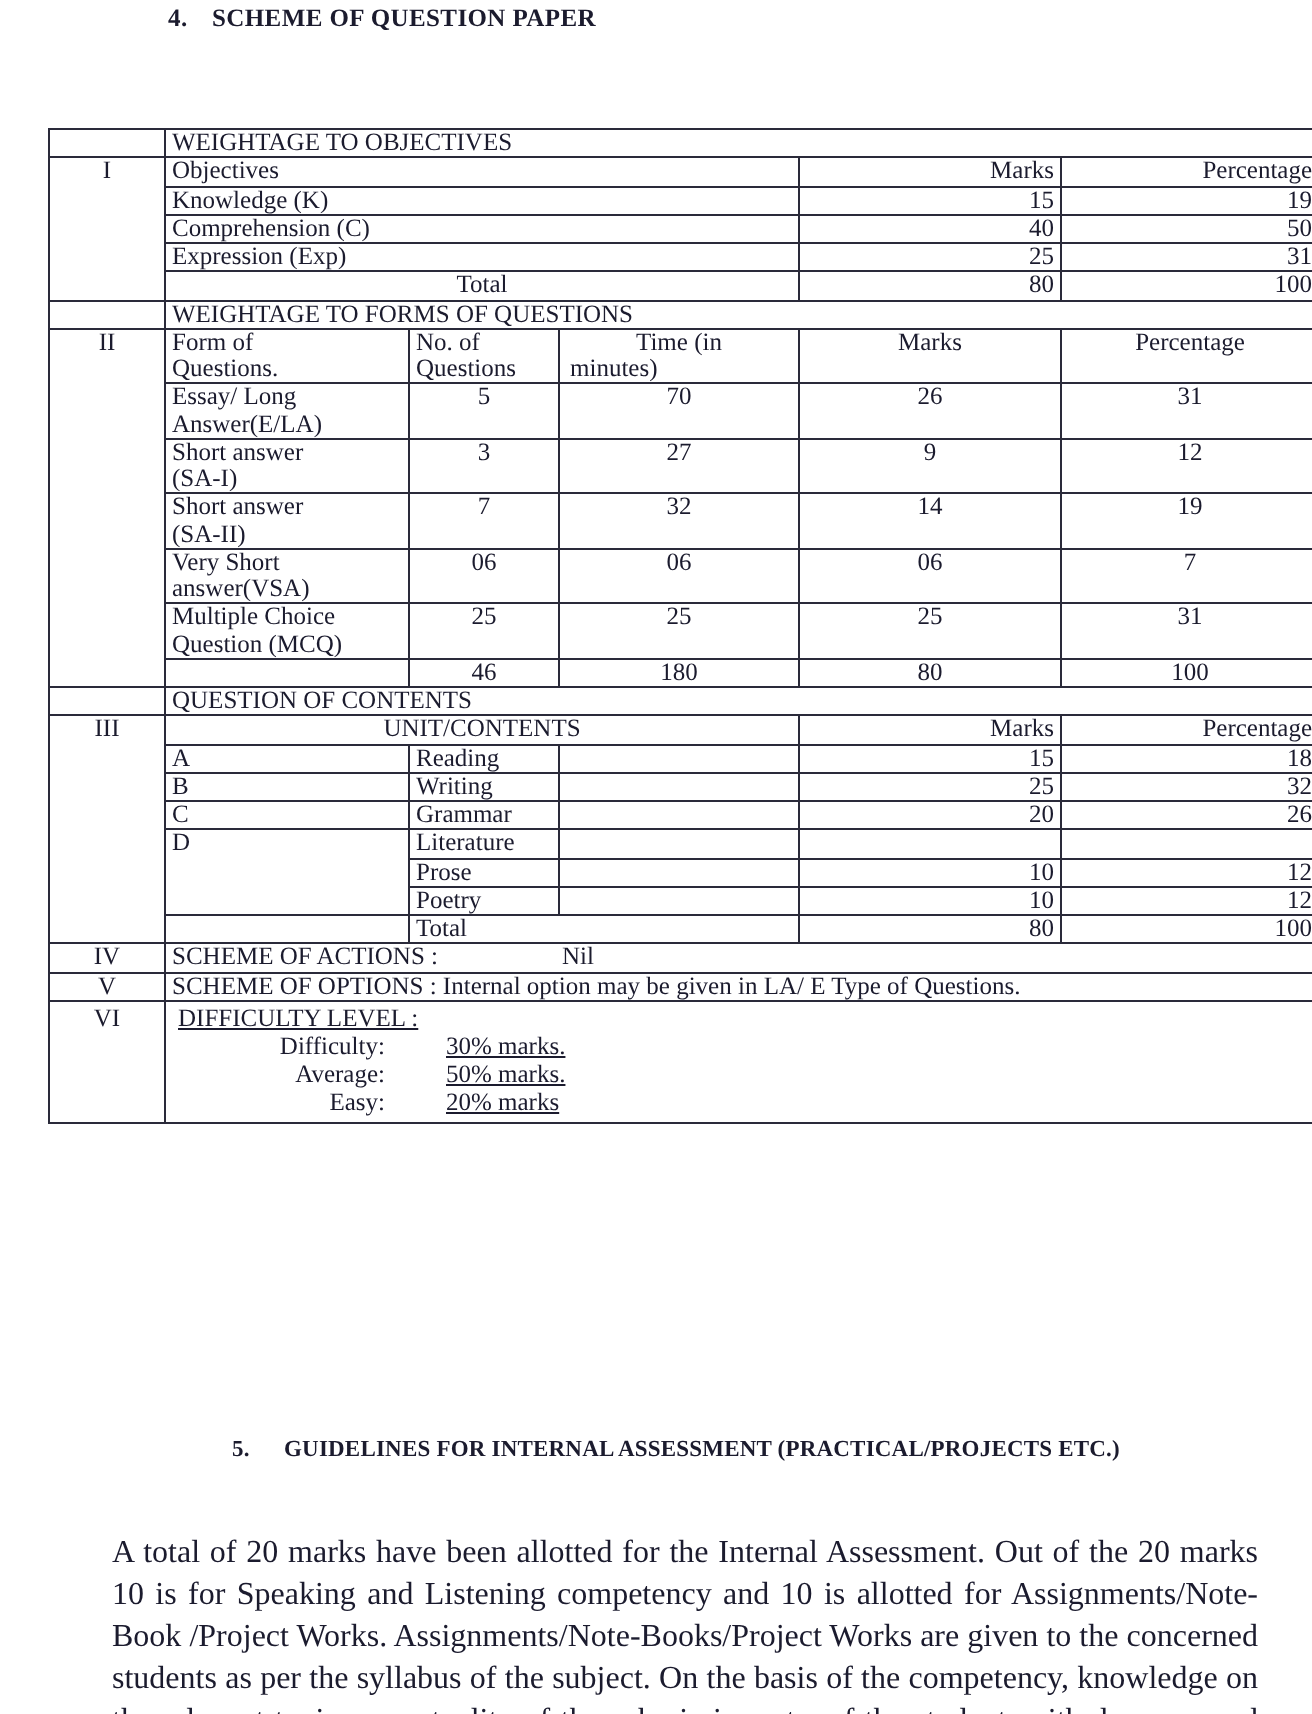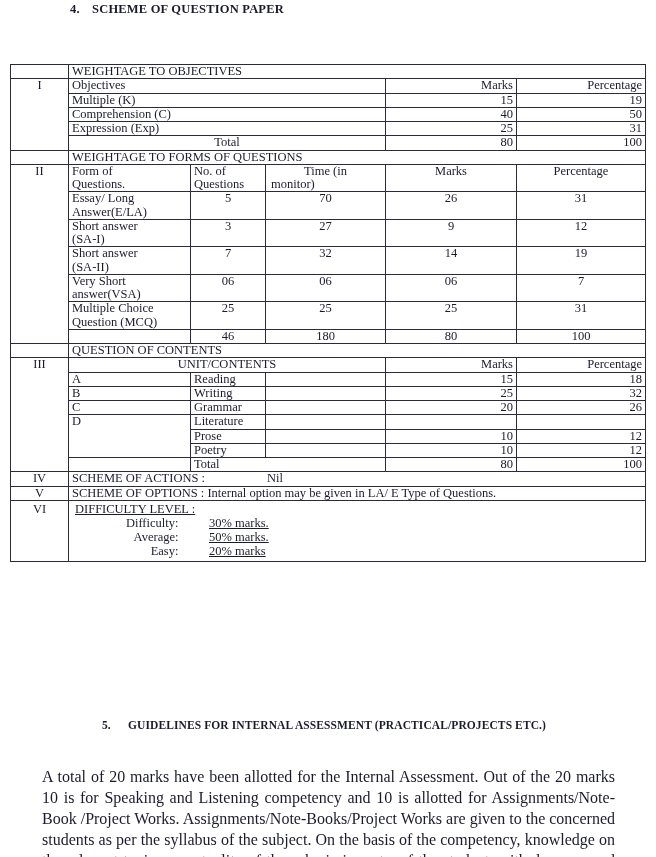--- a/index.html
+++ b/index.html
@@ -3,21 +3,21 @@
 <meta charset="utf-8">
 <style>
   html,body{margin:0;padding:0;}
   body{
     width:656px;height:857px;
     background:#ffffff;
     font-family:"Liberation Serif", serif;
     color:#1b1b2e;
     overflow:hidden;
   }
-  .page{position:relative;width:584px;height:857px;}
+  .page{position:relative;width:584px;height:857px;margin-left:14px;}
 
   .heading-4{
     position:absolute;left:70px;top:2px;
     font-size:12.5px;font-weight:bold;
     letter-spacing:0.2px;
   }
   .heading-4 .num{display:inline-block;width:22px;}
 
   table.scheme{
     position:absolute;left:10px;top:64px;
@@ -92,21 +92,21 @@
         <td class="c-roman"></td>
         <td class="big-title" colspan="5">WEIGHTAGE TO OBJECTIVES</td>
       </tr>
       <tr>
         <td class="c-roman" rowspan="5">I</td>
         <td colspan="3">Objectives</td>
         <td class="num-r">Marks</td>
         <td class="num-r">Percentage</td>
       </tr>
       <tr>
-        <td colspan="3">Multiple (K)</td>
+        <td colspan="3">Knowledge (K)</td>
         <td class="num-r">15</td>
         <td class="num-r">19</td>
       </tr>
       <tr>
         <td colspan="3">Comprehension (C)</td>
         <td class="num-r">40</td>
         <td class="num-r">50</td>
       </tr>
       <tr>
         <td colspan="3">Expression (Exp)</td>
@@ -128,21 +128,21 @@
         <td class="tall2">
           <span>Form of</span><br>
           <span>Questions.</span>
         </td>
         <td class="tall2">
           <span>No. of</span><br>
           <span>Questions</span>
         </td>
         <td class="tall2 ctr">
           <span>Time (in</span><br>
-          <span style="display:block;text-align:left;padding-left:2px;">monitor)</span>
+          <span style="display:block;text-align:left;padding-left:2px;">minutes)</span>
         </td>
         <td class="tall2 ctr">Marks</td>
         <td class="tall2 ctr">Percentage</td>
       </tr>
 
       <tr>
         <td class="tall2">
           <span>Essay/ Long</span><br>
           <span>Answer(E/LA)</span>
         </td>

